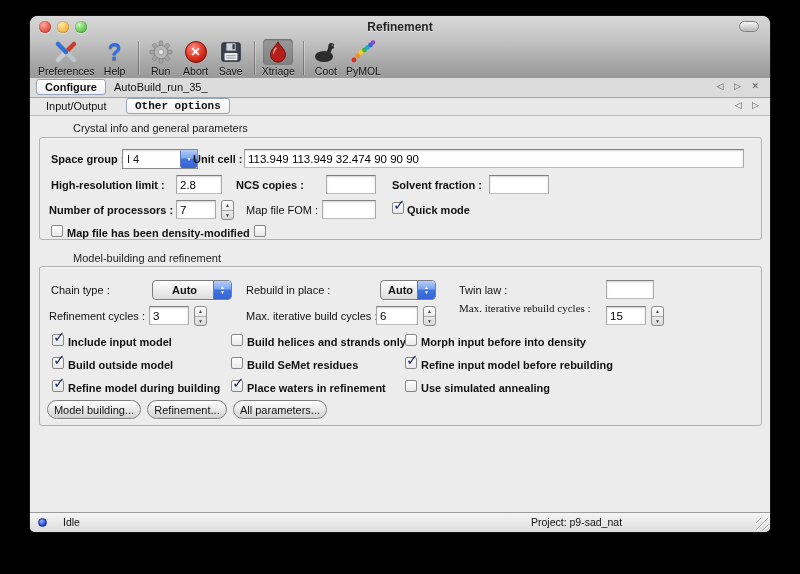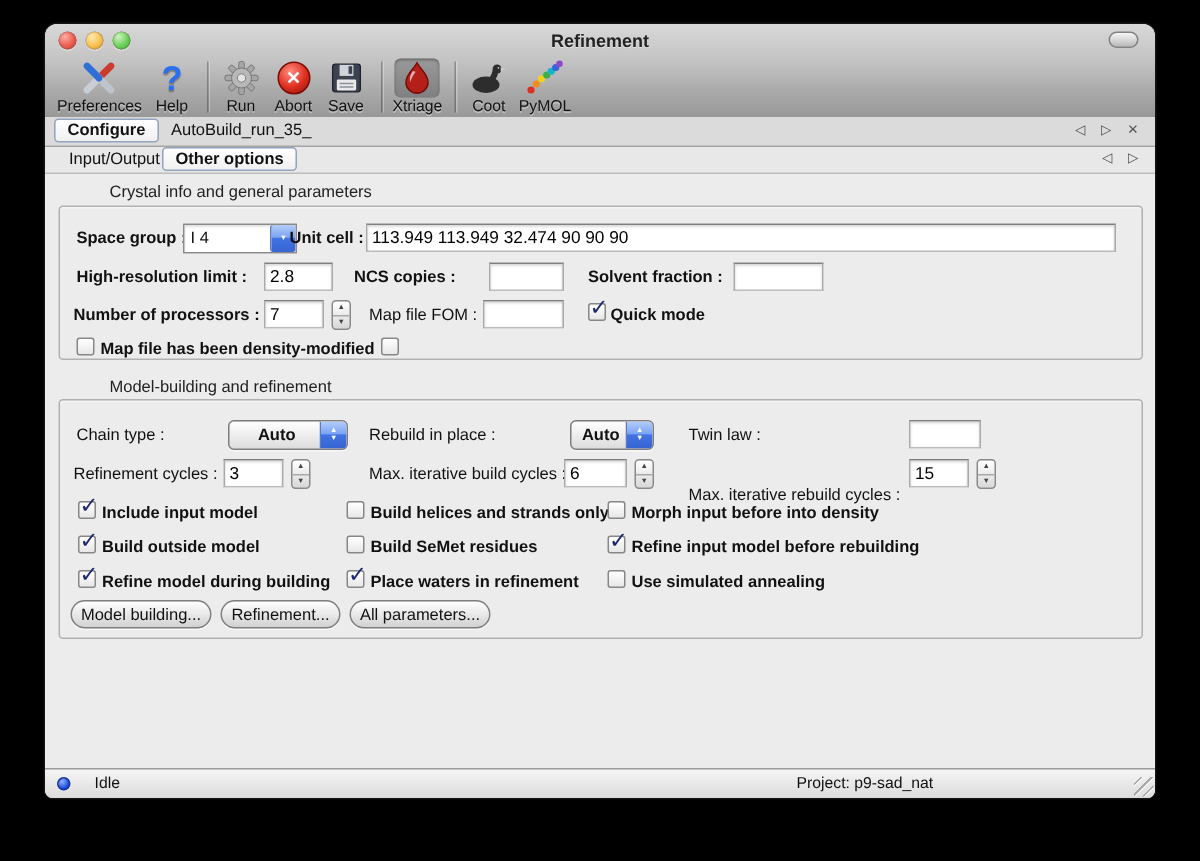--- a/index.html
+++ b/index.html
@@ -186,21 +186,21 @@
   </div>
 
   <div class="tabrow1">
     <div class="tab sel" style="left:6px;">Configure</div>
     <div class="tab" style="left:76px;">AutoBuild_run_35_</div>
     <div class="tabnav">◁ ▷ ✕</div>
   </div>
 
   <div class="tabrow2">
     <div class="tab" style="left:8px;top:1px;">Input/Output</div>
-    <div class="tab sel" style="left:78px;top:0px;">Other options</div>
+    <div class="tab sel" style="left:96px;top:0px;font-family:Liberation Mono, monospace;">Other options</div>
     <div class="tabnav" style="top:2px;">◁ ▷</div>
   </div>
 
   <div class="gtitle" style="left:11px;top:106px;">Crystal info and general parameters</div>
   <div class="gbox" style="left:9px;top:121px;width:721px;height:101px;"></div>
 
   <div class="lbl b" style="left:21px;top:137px;">Space group :</div>
   <div class="combo" style="left:92px;top:133px;width:76px;">
     <span class="ctxt">I 4</span>
     <span class="cap">
@@ -259,21 +259,21 @@
   <div class="spin" style="left:164px;top:290px;">
     <span>▲</span>
     <span>▼</span>
   </div>
   <div class="lbl" style="left:216px;top:294px;">Max. iterative build cycles :</div>
   <input class="tfield" style="left: 346px; top: 290px; width: 42px;" value="6">
   <div class="spin" style="left:393px;top:290px;">
     <span>▲</span>
     <span>▼</span>
   </div>
-  <div class="lbl" style="left:429px;top:308px;">Max. iterative rebuild cycles :</div>
+  <div class="lbl" style="left:429px;top:286px;font-family:Liberation Serif, serif;">Max. iterative rebuild cycles :</div>
   <input class="tfield" style="left: 576px; top: 290px; width: 40px;" value="15">
   <div class="spin" style="left:621px;top:290px;">
     <span>▲</span>
     <span>▼</span>
   </div>
 
   <div class="chk checked" style="left:22px;top:318px;"></div>
   <div class="lbl b" style="left:38px;top:320px;">Include input model</div>
   <div class="chk" style="left:201px;top:318px;"></div>
   <div class="lbl b" style="left:217px;top:320px;">Build helices and strands only</div>

